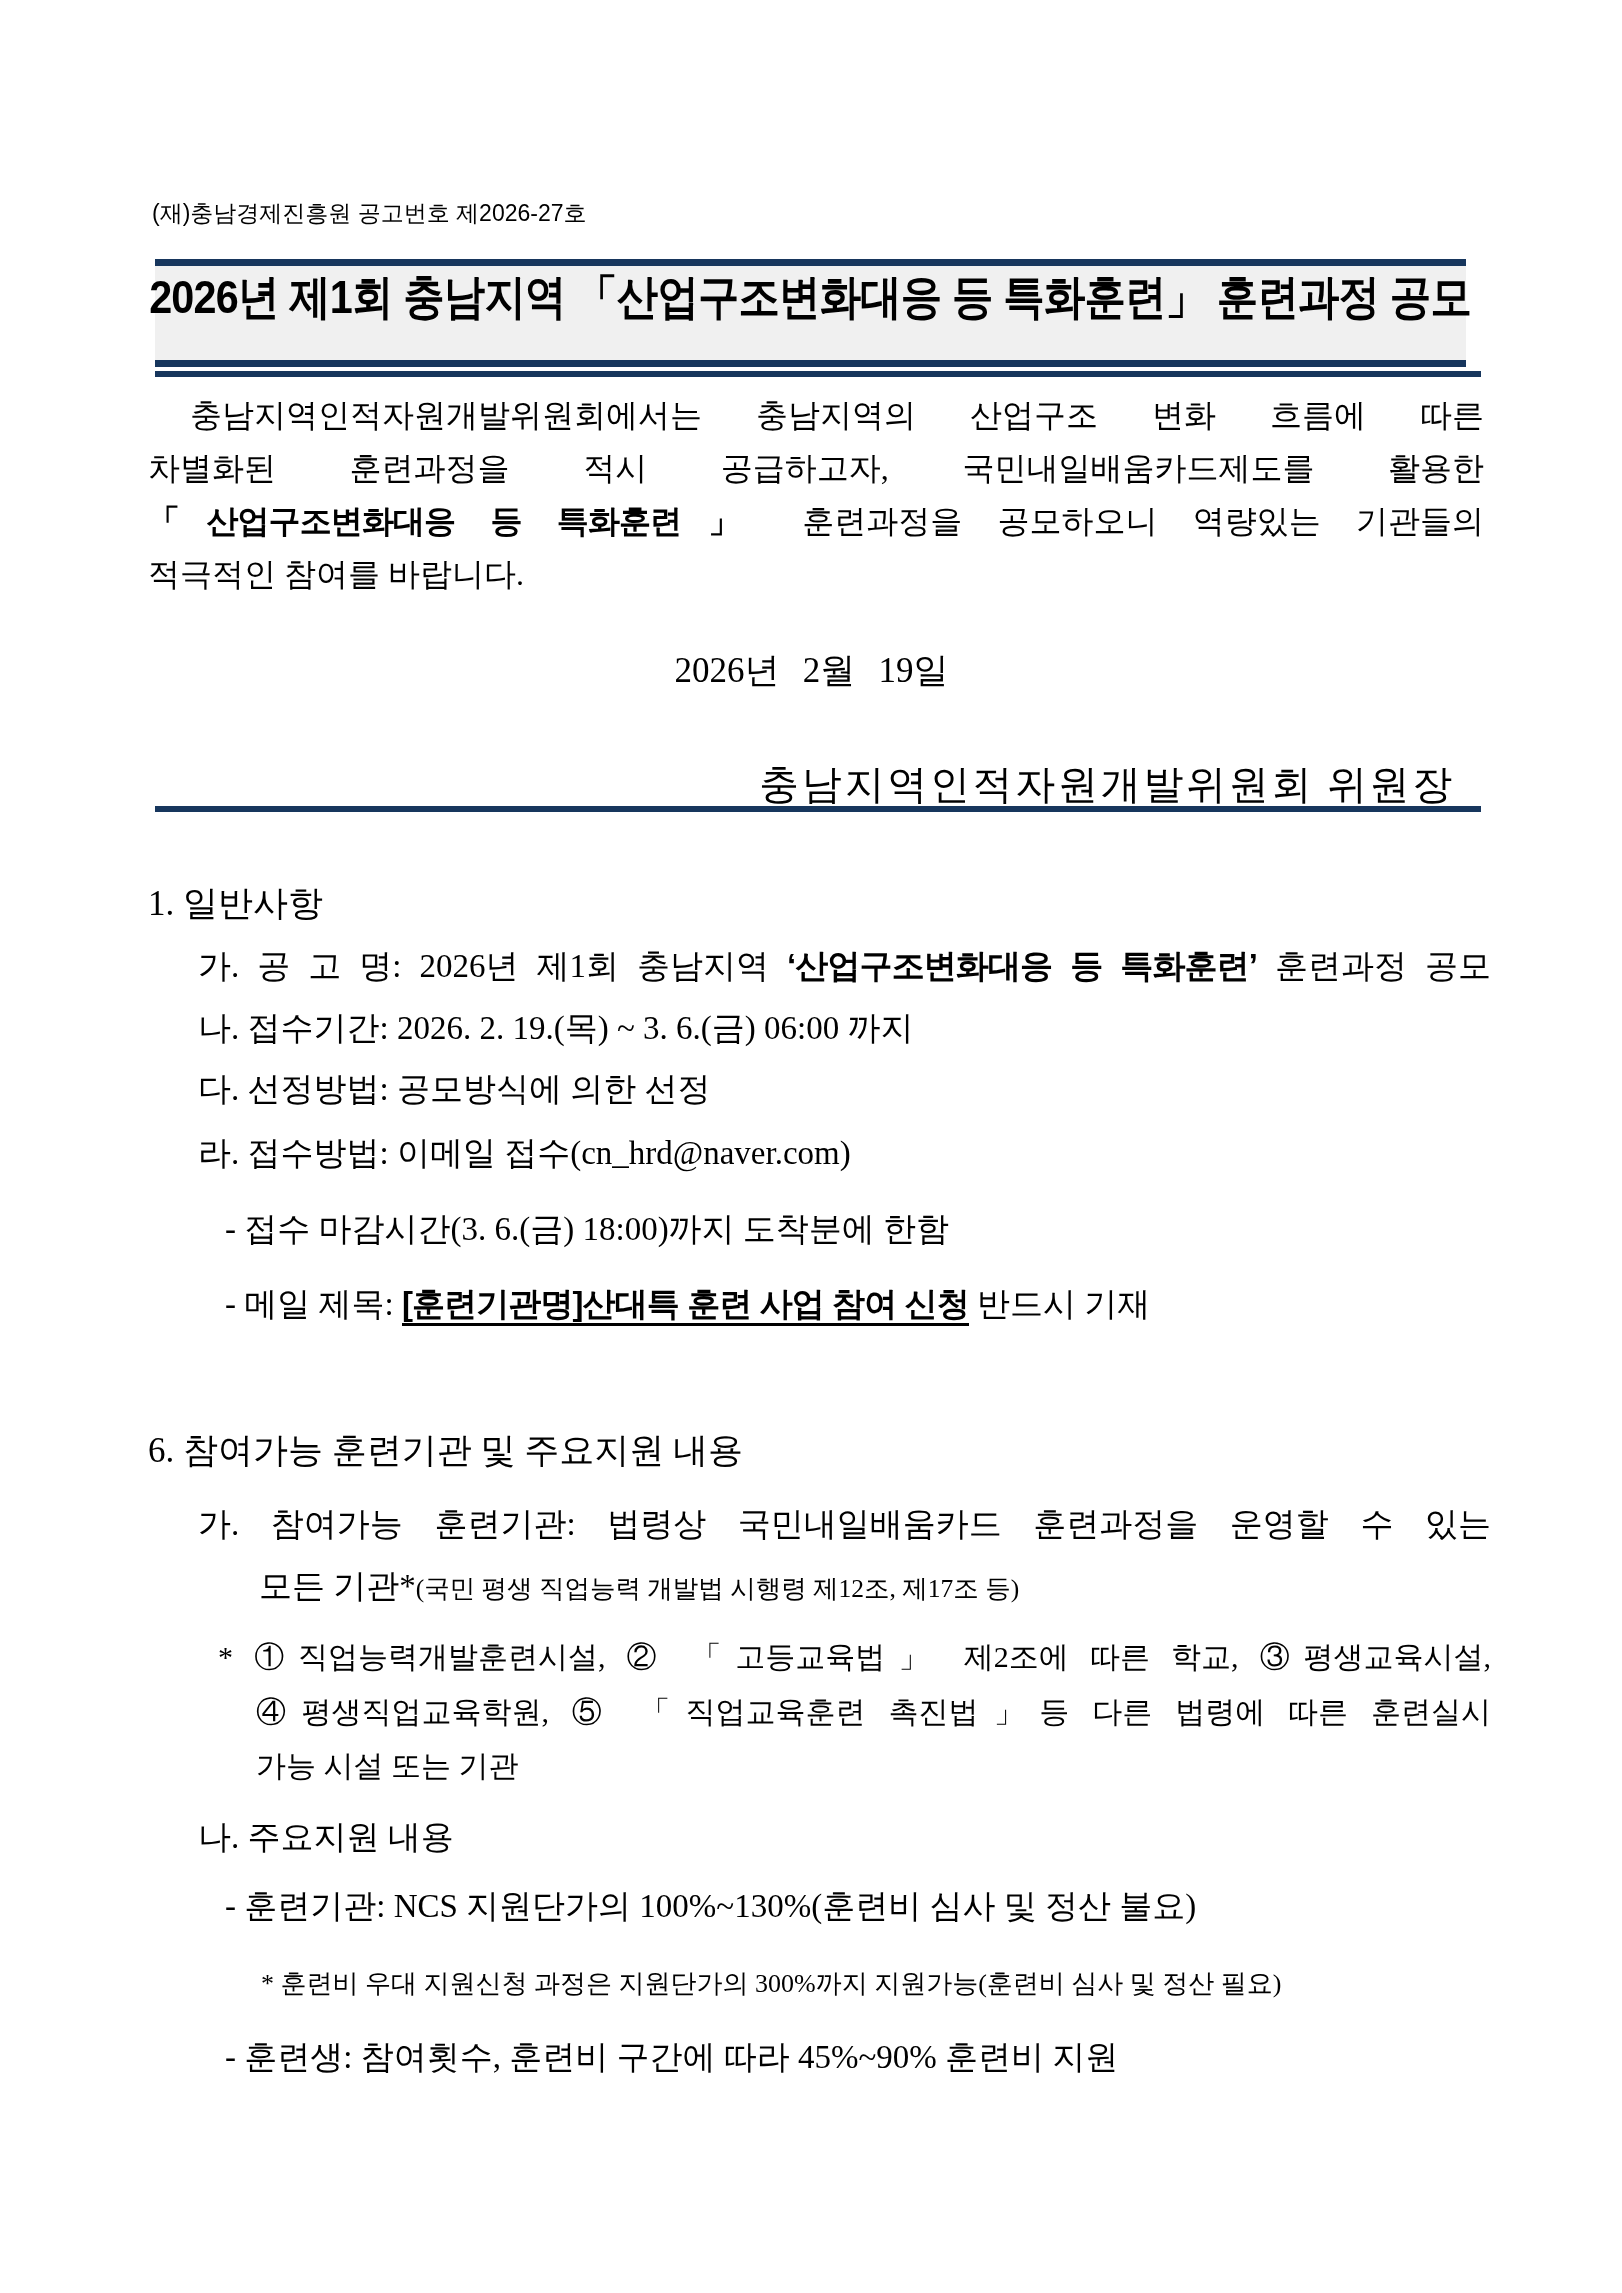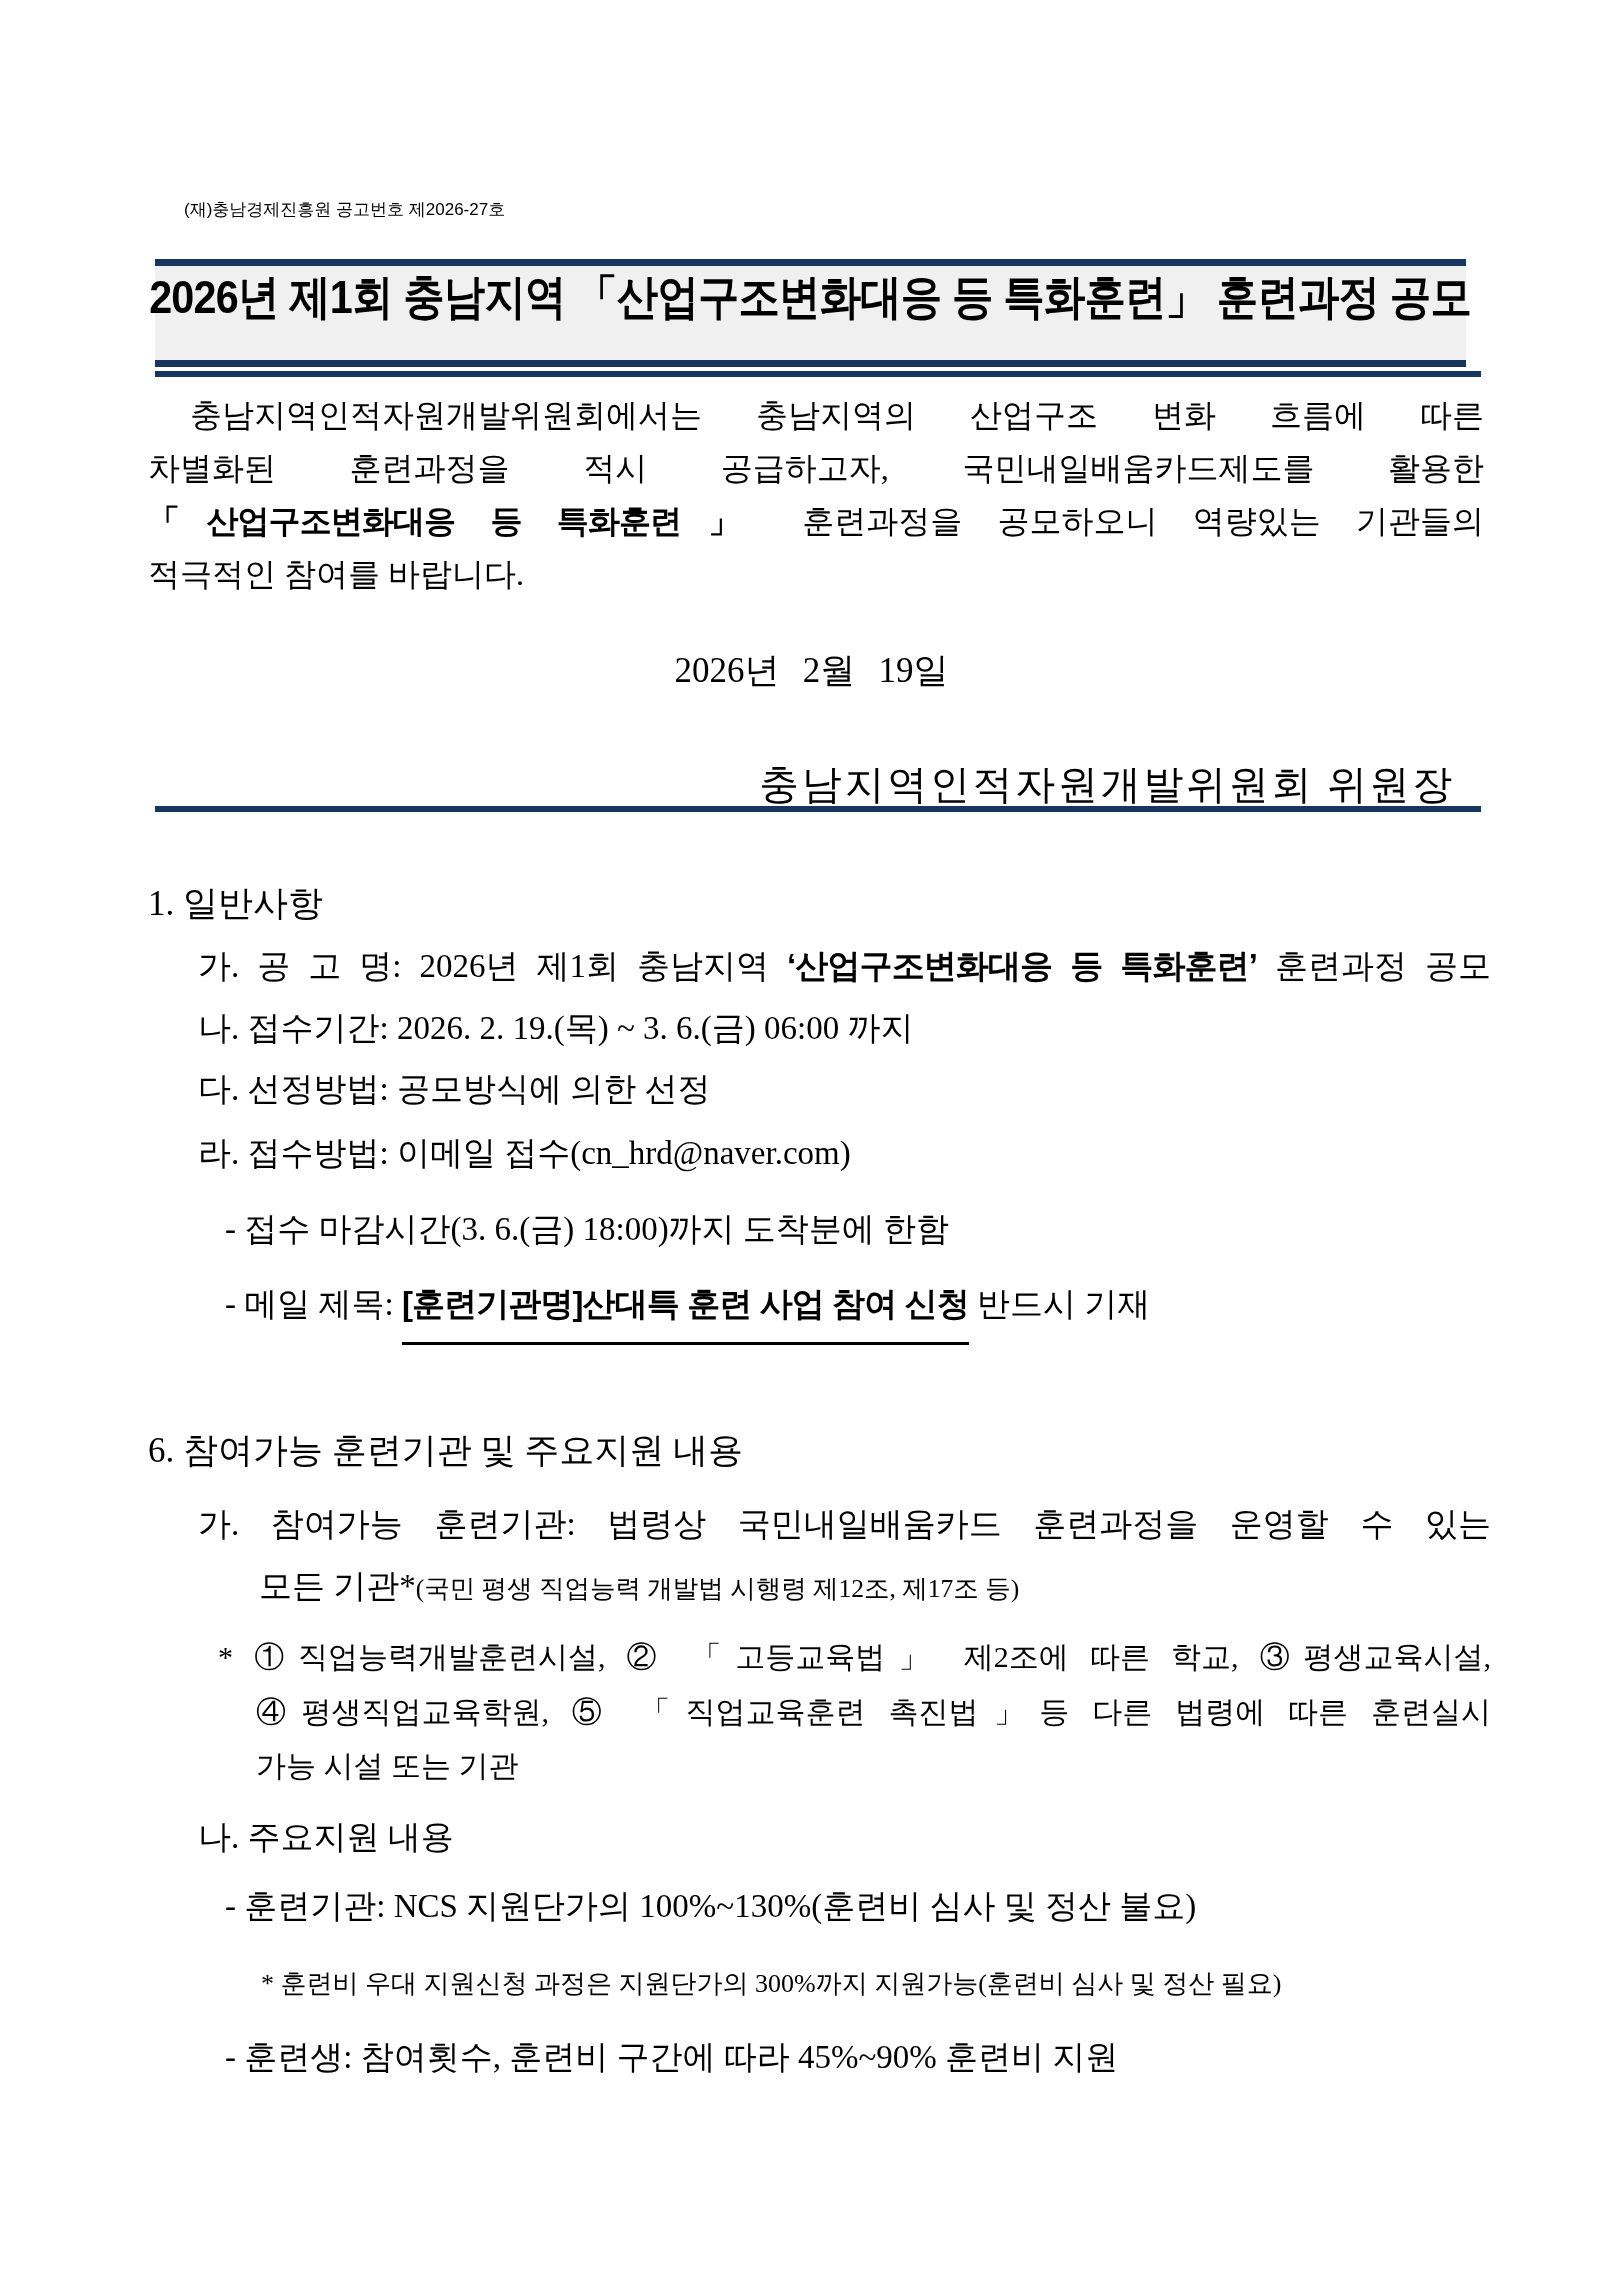--- a/index.html
+++ b/index.html
@@ -5,21 +5,21 @@
   :root { --navy:#17365d; --banner-bg:#f0f0f0; }
   html,body { margin:0; padding:0; background:#ffffff; }
   .page {
     position:relative; width:1623px; height:2294px; background:#ffffff;
     font-family:"Liberation Serif", serif; color:#000;
     overflow:hidden;
   }
   .abs { position:absolute; }
   
   .notice { left:152px; top:198px; font-family:"Liberation Sans", sans-serif;
-            font-size:17px; letter-spacing:0px;margin-left:32px; }
+            font-size:23px; letter-spacing:0px; }
   
   .banner {
     left:155px; top:259px; width:1311px; height:108px; box-sizing:border-box;
     background:var(--banner-bg);
     border-top:7.3px solid var(--navy); border-bottom:7.3px solid var(--navy);
     display:flex; justify-content:center;
   }
   .banner-text {
     font-family:"Liberation Sans", sans-serif; font-weight:bold;
     font-size:47px; white-space:nowrap; letter-spacing:-0.9px;
@@ -42,21 +42,21 @@
   .item  { font-size:33px; white-space:nowrap; }
   .item-j { font-size:33px; text-align:justify; text-align-last:justify; }
   .dash  { font-size:33px; white-space:nowrap; }
   .note  { font-size:30px; }
   .note-j { text-align:justify; text-align-last:justify; }
   .small-inline { font-size:25.5px; }
   .small-note { font-size:26px; white-space:nowrap; }
   .b-sans { font-family:"Liberation Sans", sans-serif; font-weight:bold; letter-spacing:-0.9px; }
   .em-underline {
     font-family:"Liberation Sans", sans-serif; font-weight:bold; letter-spacing:-0.9px;
-    border-bottom:3.6px solid #000; padding-bottom:20px;
+    border-bottom:3.6px solid #000; padding-bottom:1px;
   }
 </style>
 </head>
 <body>
 
 <div class="page">
 
   <div class="abs notice">(재)충남경제진흥원 공고번호 제2026-27호</div>
 
   <div class="abs banner">

